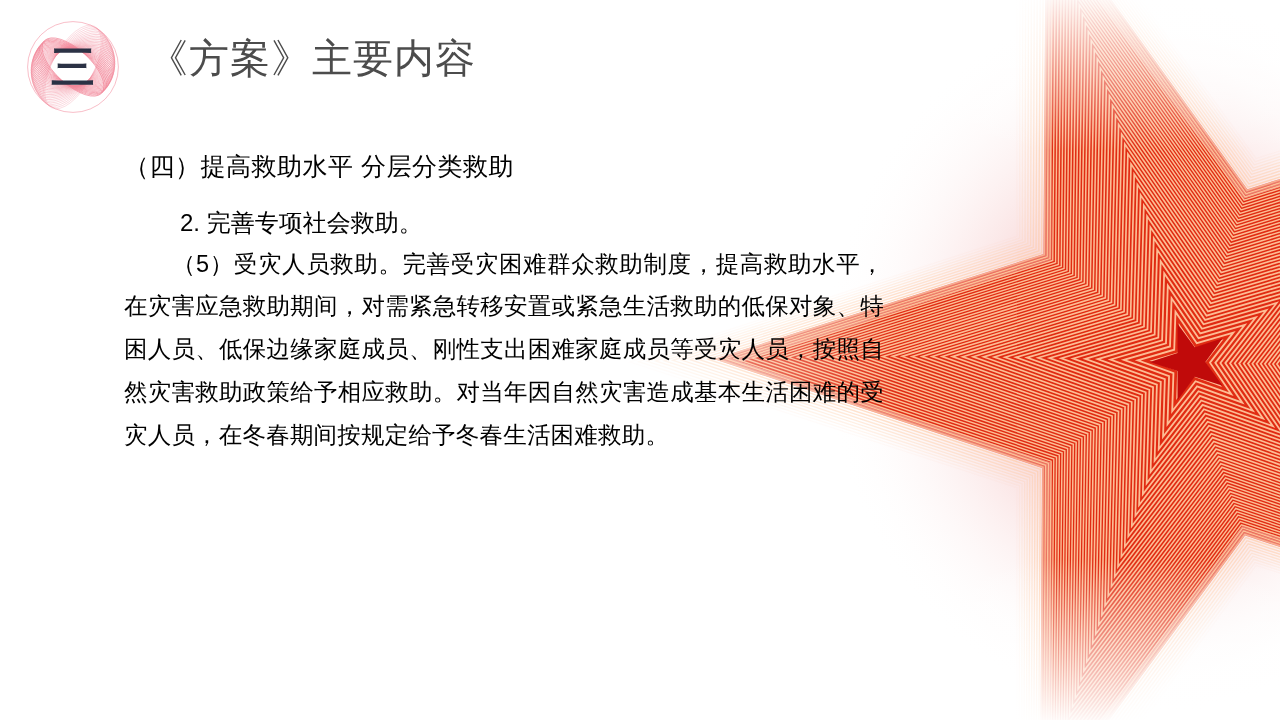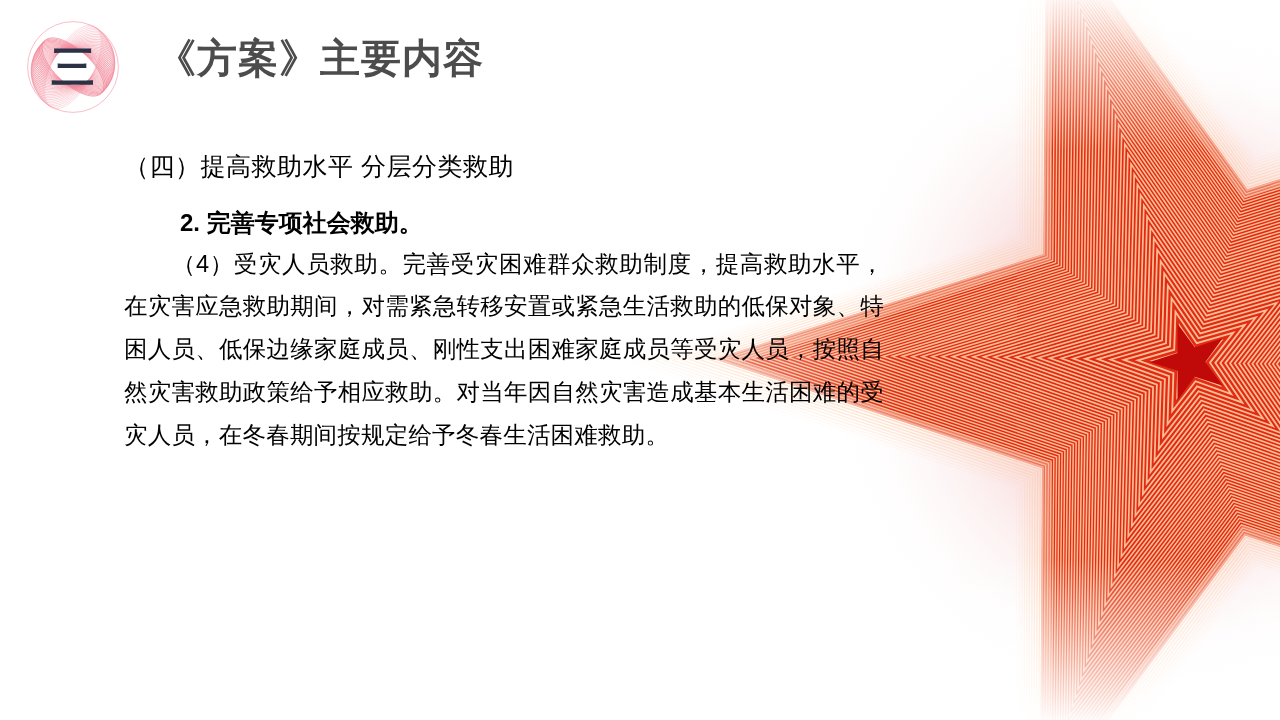--- a/index.html
+++ b/index.html
@@ -61,24 +61,24 @@
     align-items: center;
     justify-content: center;
     font-size: 44px;
     font-weight: 700;
     color: #2b3245;
     letter-spacing: 0;
     line-height: 1;
   }
   #slide-title {
     position: absolute;
-    left: 156px;
+    left: 148px;
     top: 34px;
     font-size: 40px;
-    font-weight: 700;
+    font-weight: 400;
     color: #4c4c4c;
     letter-spacing: 1px;
     white-space: nowrap;
     line-height: 1.2;
   }
 
   
   #content {
     position: absolute;
     left: 124px;
@@ -92,21 +92,21 @@
     margin: 0 0 12px 0;
     letter-spacing: 0.5px;
     font-weight: 400;
   }
   .sub-heading {
     font-size: 24px;
     color: #000000;
     line-height: 1.45;
     margin: 22px 0 2px 0;
     text-indent: 56px;
-    font-weight: 700;
+    font-weight: 400;
   }
   .body-paragraph {
     font-size: 23.5px;
     color: #000000;
     line-height: 1.82;
     margin: 0;
     text-indent: 48px;
     text-align: justify;
     text-justify: inter-ideograph;
     letter-spacing: 0.2px;
@@ -304,16 +304,16 @@
       </svg>
       <div id="badge-glyph">三</div>
     </div>
 
     <div id="slide-title">《方案》主要内容</div>
   </div>
 
   <div id="content">
     <p class="section-heading">（四）提高救助水平  分层分类救助</p>
     <p class="sub-heading">2. 完善专项社会救助。</p>
-    <p class="body-paragraph">（4）受灾人员救助。完善受灾困难群众救助制度，提高救助水平，在灾害应急救助期间，对需紧急转移安置或紧急生活救助的低保对象、特困人员、低保边缘家庭成员、刚性支出困难家庭成员等受灾人员，按照自然灾害救助政策给予相应救助。对当年因自然灾害造成基本生活困难的受灾人员，在冬春期间按规定给予冬春生活困难救助。</p>
+    <p class="body-paragraph">（5）受灾人员救助。完善受灾困难群众救助制度，提高救助水平，在灾害应急救助期间，对需紧急转移安置或紧急生活救助的低保对象、特困人员、低保边缘家庭成员、刚性支出困难家庭成员等受灾人员，按照自然灾害救助政策给予相应救助。对当年因自然灾害造成基本生活困难的受灾人员，在冬春期间按规定给予冬春生活困难救助。</p>
   </div>
 
 </div>
 
 </body></html>

